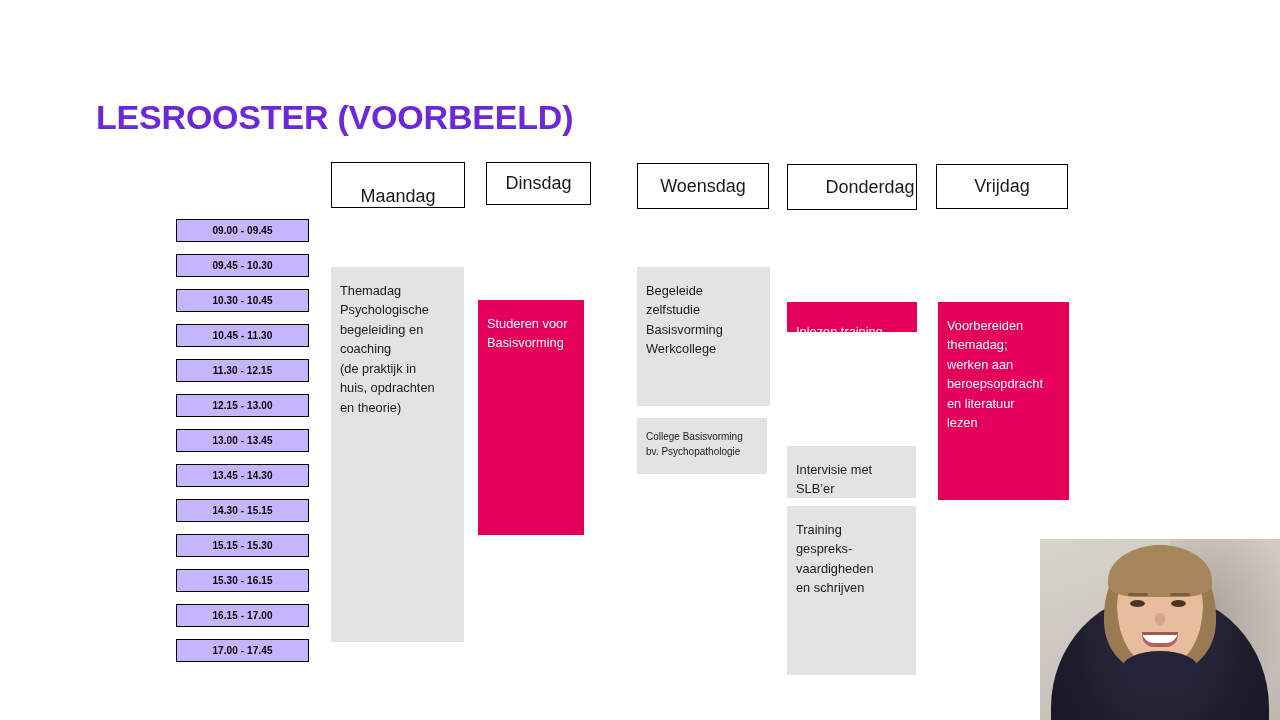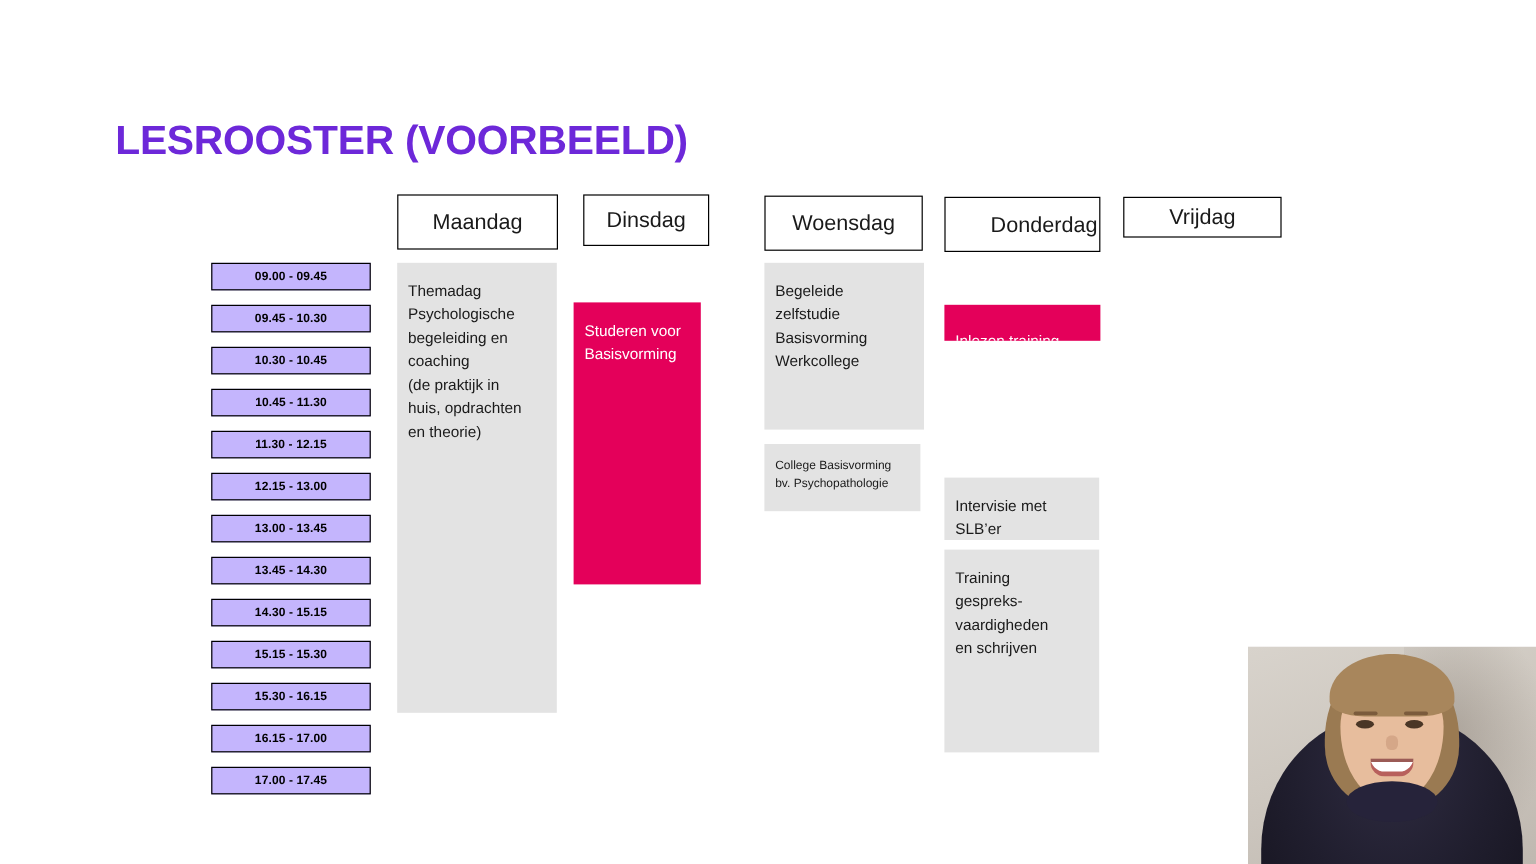--- a/index.html
+++ b/index.html
@@ -60,20 +60,21 @@
     white-space:nowrap;
   }
 
   
   .block {
     position:absolute;
     padding:14px 9px 10px 9px;
     line-height:1.52;
     font-size:12.8px;
     overflow:hidden;
+    margin-top:48px;
   }
   .block.gray  { background:#E3E3E3; color:#1a1a1a; }
   .block.pink  { background:#E4005A; color:#ffffff; }
   .block.small { font-size:10px; padding-top:11px; line-height:1.5; }
   .block .line { display:block; white-space:nowrap; }
 
   
   #webcam {
     position:absolute;
     left:1040px; top:539px;
@@ -177,33 +178,33 @@
       <div class="time-slot">12.15 - 13.00</div>
       <div class="time-slot">13.00 - 13.45</div>
       <div class="time-slot">13.45 - 14.30</div>
       <div class="time-slot">14.30 - 15.15</div>
       <div class="time-slot">15.15 - 15.30</div>
       <div class="time-slot">15.30 - 16.15</div>
       <div class="time-slot">16.15 - 17.00</div>
       <div class="time-slot">17.00 - 17.45</div>
     </div>
 
-  <div class="day-header" style="left:331px; top:162px; width:134px; height:46px;">
+  <div class="day-header" style="left:331px; top:162px; width:134px; height:46px;align-items:flex-end;">
     <span>Maandag</span>
   </div>
   <div class="day-header" style="left:486px; top:162px; width:105px; height:43px;">
     <span>Dinsdag</span>
   </div>
   <div class="day-header" style="left:637px; top:163px; width:132px; height:46px;">
     <span>Woensdag</span>
   </div>
   <div class="day-header" style="left:787px; top:164px; width:130px; height:46px;padding-left:36px;">
     <span>Donderdag</span>
   </div>
-  <div class="day-header" style="left:936px; top:164px; width:132px; height:34px;text-align:right;">
+  <div class="day-header" style="left:936px; top:164px; width:132px; height:45px;text-align:right;">
     <span>Vrijdag</span>
   </div>
 
   <div class="block gray" style="left:331px; top:219px; width:133px; height:375px;">
       <span class="line">Themadag</span>
       <span class="line">Psychologische</span>
       <span class="line">begeleiding en</span>
       <span class="line">coaching</span>
       <span class="line">(de praktijk in</span>
       <span class="line">huis, opdrachten</span>
@@ -236,20 +237,28 @@
       <span class="line">SLB’er</span>
     </div>
 
   <div class="block gray" style="left:787px; top:458px; width:129px; height:169px;">
       <span class="line">Training</span>
       <span class="line">gespreks-</span>
       <span class="line">vaardigheden</span>
       <span class="line">en schrijven</span>
     </div>
 
+  <div class="block pink" style="left:938px; top:254px; width:131px; height:198px;">
+      <span class="line">Voorbereiden</span>
+      <span class="line">themadag;</span>
+      <span class="line">werken aan</span>
+      <span class="line">beroepsopdracht</span>
+      <span class="line">en literatuur</span>
+      <span class="line">lezen</span>
+    </div>
 
   <div id="webcam">
     <div class="wall"></div>
     <div class="shadow"></div>
     <div class="torso"></div>
     <div class="neck"></div>
     <div class="hair-back"></div>
     <div class="face"></div>
     <div class="hair-top"></div>
     <div class="brow l"></div>

